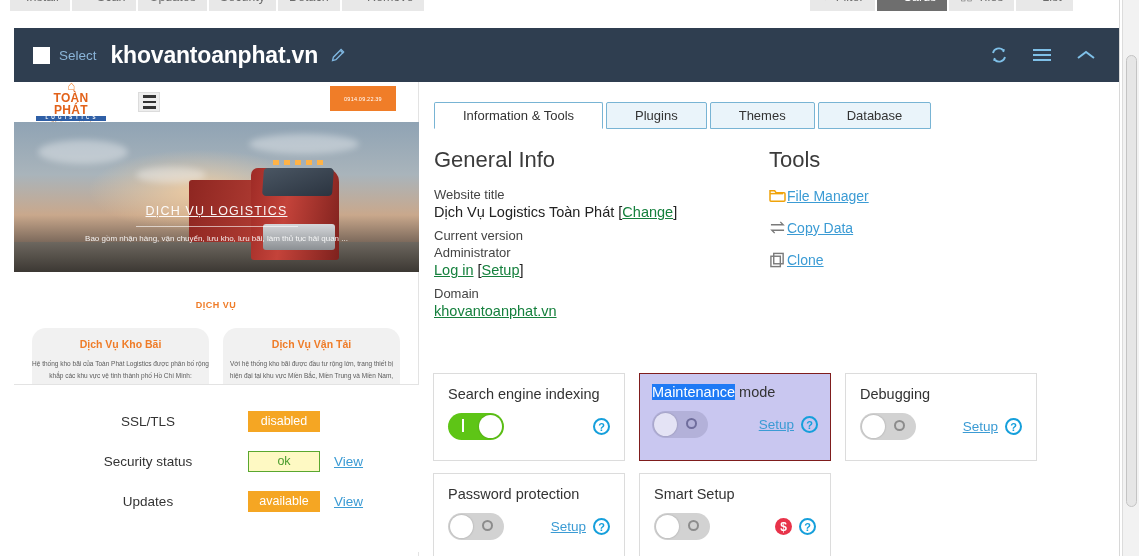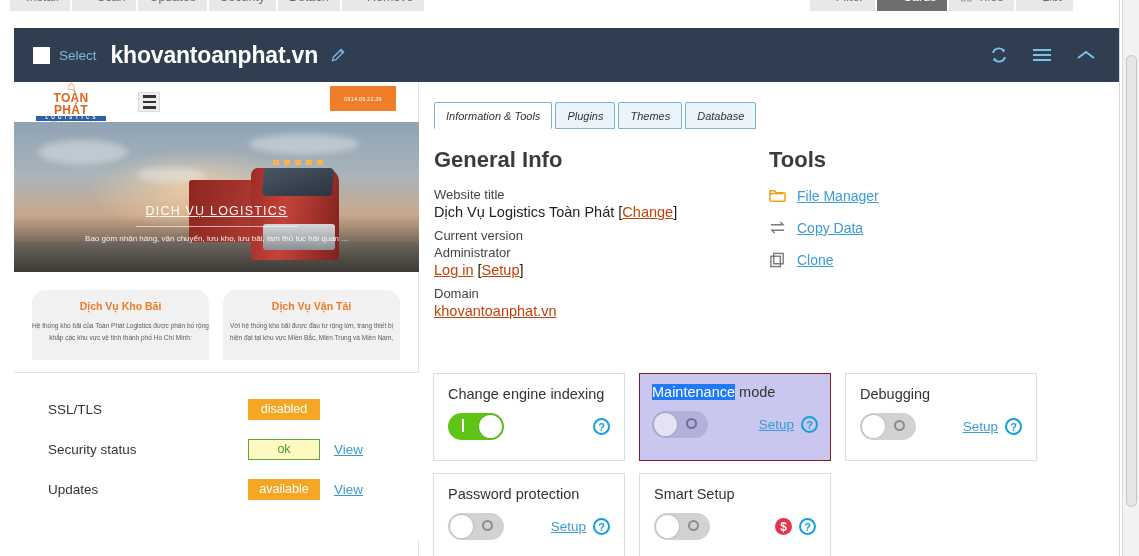--- a/index.html
+++ b/index.html
@@ -125,54 +125,54 @@
   }
   .svc-row { display:flex; margin-top:18px; padding: 0 18px; gap: 14px; }
   .svc-card {
     flex:1; background:#f1f1f1; border-radius:14px 14px 0 0; padding:10px 0 0;
     text-align:center; height: 70px; overflow:hidden;
   }
   .svc-card h4 { margin:0 0 8px; color:#ef7c28; font-size:10.5px; font-weight:bold; }
   .svc-card p { margin:0; color:#5b5b5b; font-size:6.5px; line-height:1.9; }
 
   .status-panel {
-    position:absolute; left:0; bottom:16px; width:405px; height:168px;
-    background:#fff; border-top:1px solid #e3e3e3; padding: 22px 0 0 34px;
+    position:absolute; left:0; bottom:4px; width:405px; height:168px;
+    background:#fff; border-top:1px solid #e3e3e3; padding: 22px 0 0 34px; text-align: center;
   }
   .st-row { display:flex; align-items:center; height:28px; margin-bottom:12px; }
   .st-label { width:200px; font-size:13.5px; color:#333; }
   .badge {
     width:72px; height:21px; display:flex; align-items:center; justify-content:center;
     font-size:12.5px; color:#fff; background:#f5a623;
   }
   .badge.ok { background:#fef9c3; color:#4a9c2d; border:1px solid #5aa72f; }
   .st-view { margin-left:14px; color:#3b9bd4; font-size:13.5px; }
 
   
   .right-col { position:absolute; left:419px; top:82px; width:700px; height:474px; background:#fff; }
   .tabs { display:flex; align-items:flex-end; height:32px; margin: 15px 0 0 15px; position:relative; }
   .tab {
-    height:27px; padding:0 11px; display:flex; align-items:center;
-    font-size:11px; color:#333; border:1px solid #78b4d4; background:#eaf4fa;
-    margin-right:3px; border-radius:2px 2px 0 0;font-style:italic;
+    height:27px; padding:0 28px; display:flex; align-items:center;
+    font-size:13px; color:#333; border:1px solid #78b4d4; background:#eaf4fa;
+    margin-right:3px; border-radius:2px 2px 0 0;
   }
   .tab.active { background:#fff; border-bottom-color:#fff; }
   .tab-line {
     position:absolute; left:0; right:-14px; bottom:0; height:1px; background:#78b4d4; z-index:-1;
   }
   .panel { display:flex; padding: 18px 0 0 15px; }
   .col-info { width:335px; }
   .col-tools { width:280px; }
   h2.sec {
-    margin:0 0 14px; font-size:22px; font-weight:bold; color:#3b3b3b;
+    margin:0 0 14px; font-size:22px; font-weight:normal; color:#3b3b3b;
   }
   .fld-label { font-size:13px; color:#444; margin-bottom:2px; }
   .fld-value { font-size:14.5px; color:#222; margin-bottom:8px; }
-  .lnk { color:#c2410c; }
-  .tool-link { display:flex; align-items:center; gap:11px; margin-bottom:15px; font-size:14px; }
+  .lnk { color:#15803d; }
+  .tool-link { display:flex; align-items:center; gap:1px; margin-bottom:15px; font-size:14px; }
   .tool-link a, .tool-link span.txt { color:#3b9bd4; }
   .tool-ic { width:17px; height:17px; display:flex; align-items:center; justify-content:center; }
 
   
   .cards {
     position:absolute; left:433px; top:373px; width:620px;
     display:flex; flex-wrap:wrap; gap: 12px 14px;
   }
   .card {
     width:192px; height:88px; background:#fff; border:1px solid #dcdcdc;
@@ -332,20 +332,21 @@
         <div class="trailer"></div>
         <div class="cab"></div>
         <div class="windshield"></div>
         <div class="lights"></div>
         <div class="grill"></div>
       </div>
       <div class="hero-title">DỊCH VỤ LOGISTICS</div>
       <div class="hero-rule"></div>
       <div class="hero-sub">Bao gồm nhận hàng, vận chuyển, lưu kho, lưu bãi, làm thủ tục hải quan ...</div>
     </div>
+    <div class="svc-head">DỊCH VỤ</div>
     <div class="svc-row">
       <div class="svc-card">
         <h4>Dịch Vụ Kho Bãi</h4>
         <p>Hệ thống kho bãi của Toàn Phát Logistics được phân bố rộng khắp các khu vực vệ tinh thành phố Hồ Chí Minh:</p>
       </div>
       <div class="svc-card">
         <h4>Dịch Vụ Vận Tải</h4>
         <p>Với hệ thống kho bãi được đầu tư rộng lớn, trang thiết bị hiện đại tại khu vực Miền Bắc, Miền Trung và Miền Nam,</p>
       </div>
     </div>
@@ -422,21 +423,21 @@
               </svg>
           </span>
           <a href="#">Clone</a>
         </div>
       </div>
     </div>
   </div>
 
   <div class="cards">
     <div class="card">
-      <div class="card-title">Change engine indexing</div>
+      <div class="card-title">Search engine indexing</div>
       <div class="card-row">
         <div class="toggle on">
             <span class="mark"></span>
             <span class="knob"></span>
           </div>
         <div class="card-actions">
           <span class="q-ic">?</span>
         </div>
       </div>
     </div>

